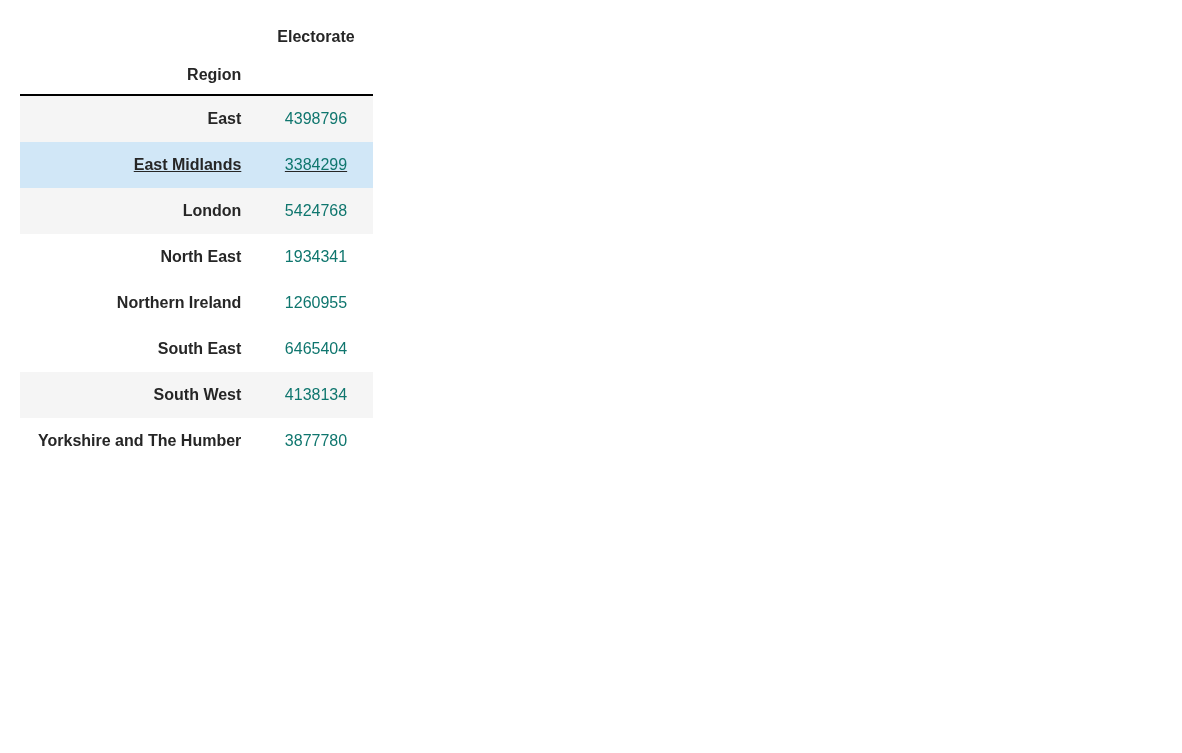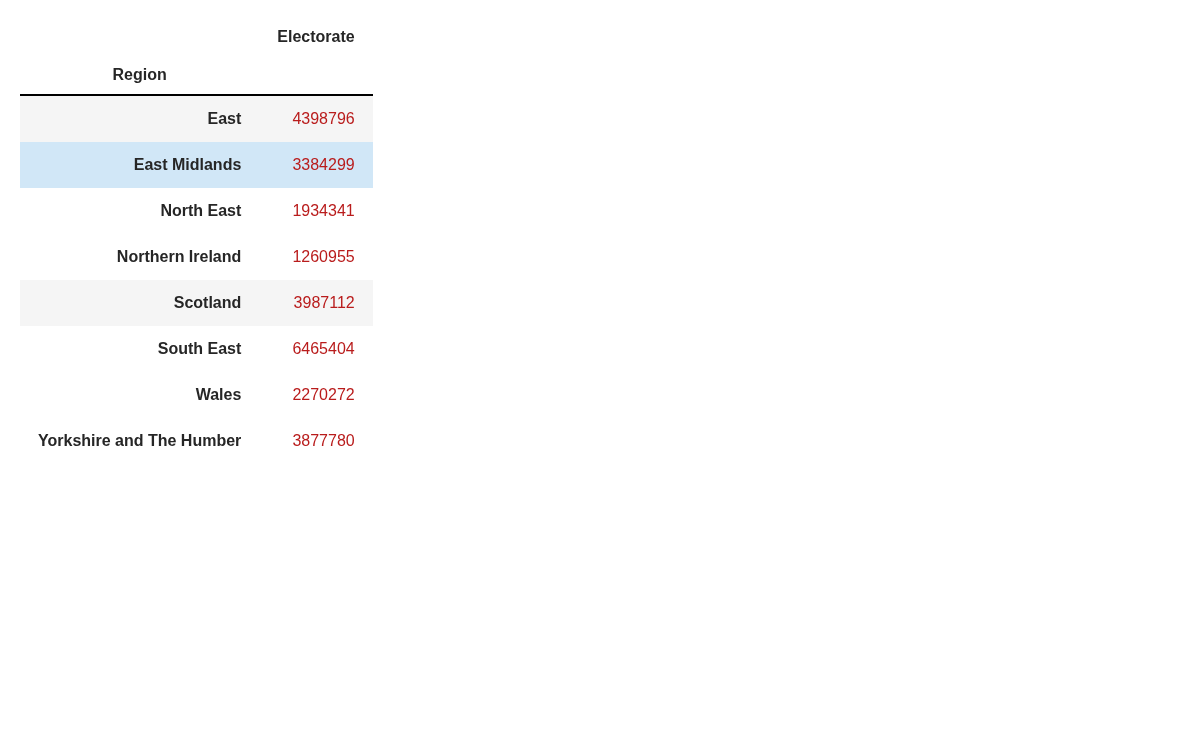--- a/index.html
+++ b/index.html
@@ -11,52 +11,54 @@
     background: #ffffff;
   }
   .wrap {
     padding: 20px 0 0 20px;
   }
   table {
     border-collapse: collapse;
   }
   thead th {
     font-weight: bold;
+    text-align: right;
     padding: 8px 18px 8px 18px;
     border: none;
     padding-bottom: 14px;
   }
   thead tr.col-headers th.val {
     text-align: right;
     padding-left: 18px;
   }
   thead tr.index-name th {
     border-bottom: 2px solid #000;
     padding-top: 6px;
     padding-bottom: 10px;
   }
   tbody th {
     font-weight: bold;
     text-align: right;
     padding: 14px 18px;
     white-space: nowrap;
   }
   tbody td {
-    text-align: right;
+    text-align: center;
     padding: 14px 18px;
-    color: #b91c1c;
+    color: #0f766e;
   }
   tbody tr.odd {
     background: #f5f5f5;
   }
   tbody tr.even {
     background: #ffffff;
   }
   tbody tr.highlight {
     background: #d1e7f7;
+    text-decoration: underline;
   }
   th.blank {
     background: transparent;
   }
 </style>
 </head>
 <body>
 
 <div class="wrap">
   <table>
@@ -72,39 +74,39 @@
     </thead>
     <tbody id="tbody">
         <tr class="odd">
           <th>East</th>
           <td>4398796</td>
         </tr>
         <tr class="highlight">
           <th>East Midlands</th>
           <td>3384299</td>
         </tr>
+        <tr class="odd">
+          <th>London</th>
+          <td>5424768</td>
+        </tr>
         <tr class="even">
           <th>North East</th>
           <td>1934341</td>
         </tr>
         <tr class="even">
           <th>Northern Ireland</th>
           <td>1260955</td>
         </tr>
-        <tr class="odd">
-          <th>Scotland</th>
-          <td>3987112</td>
-        </tr>
         <tr class="even">
           <th>South East</th>
           <td>6465404</td>
         </tr>
-        <tr class="even">
-          <th>Wales</th>
-          <td>2270272</td>
+        <tr class="odd">
+          <th>South West</th>
+          <td>4138134</td>
         </tr>
         <tr class="even">
           <th>Yorkshire and The Humber</th>
           <td>3877780</td>
         </tr>
       </tbody>
   </table>
 </div>
 
 </body></html>

